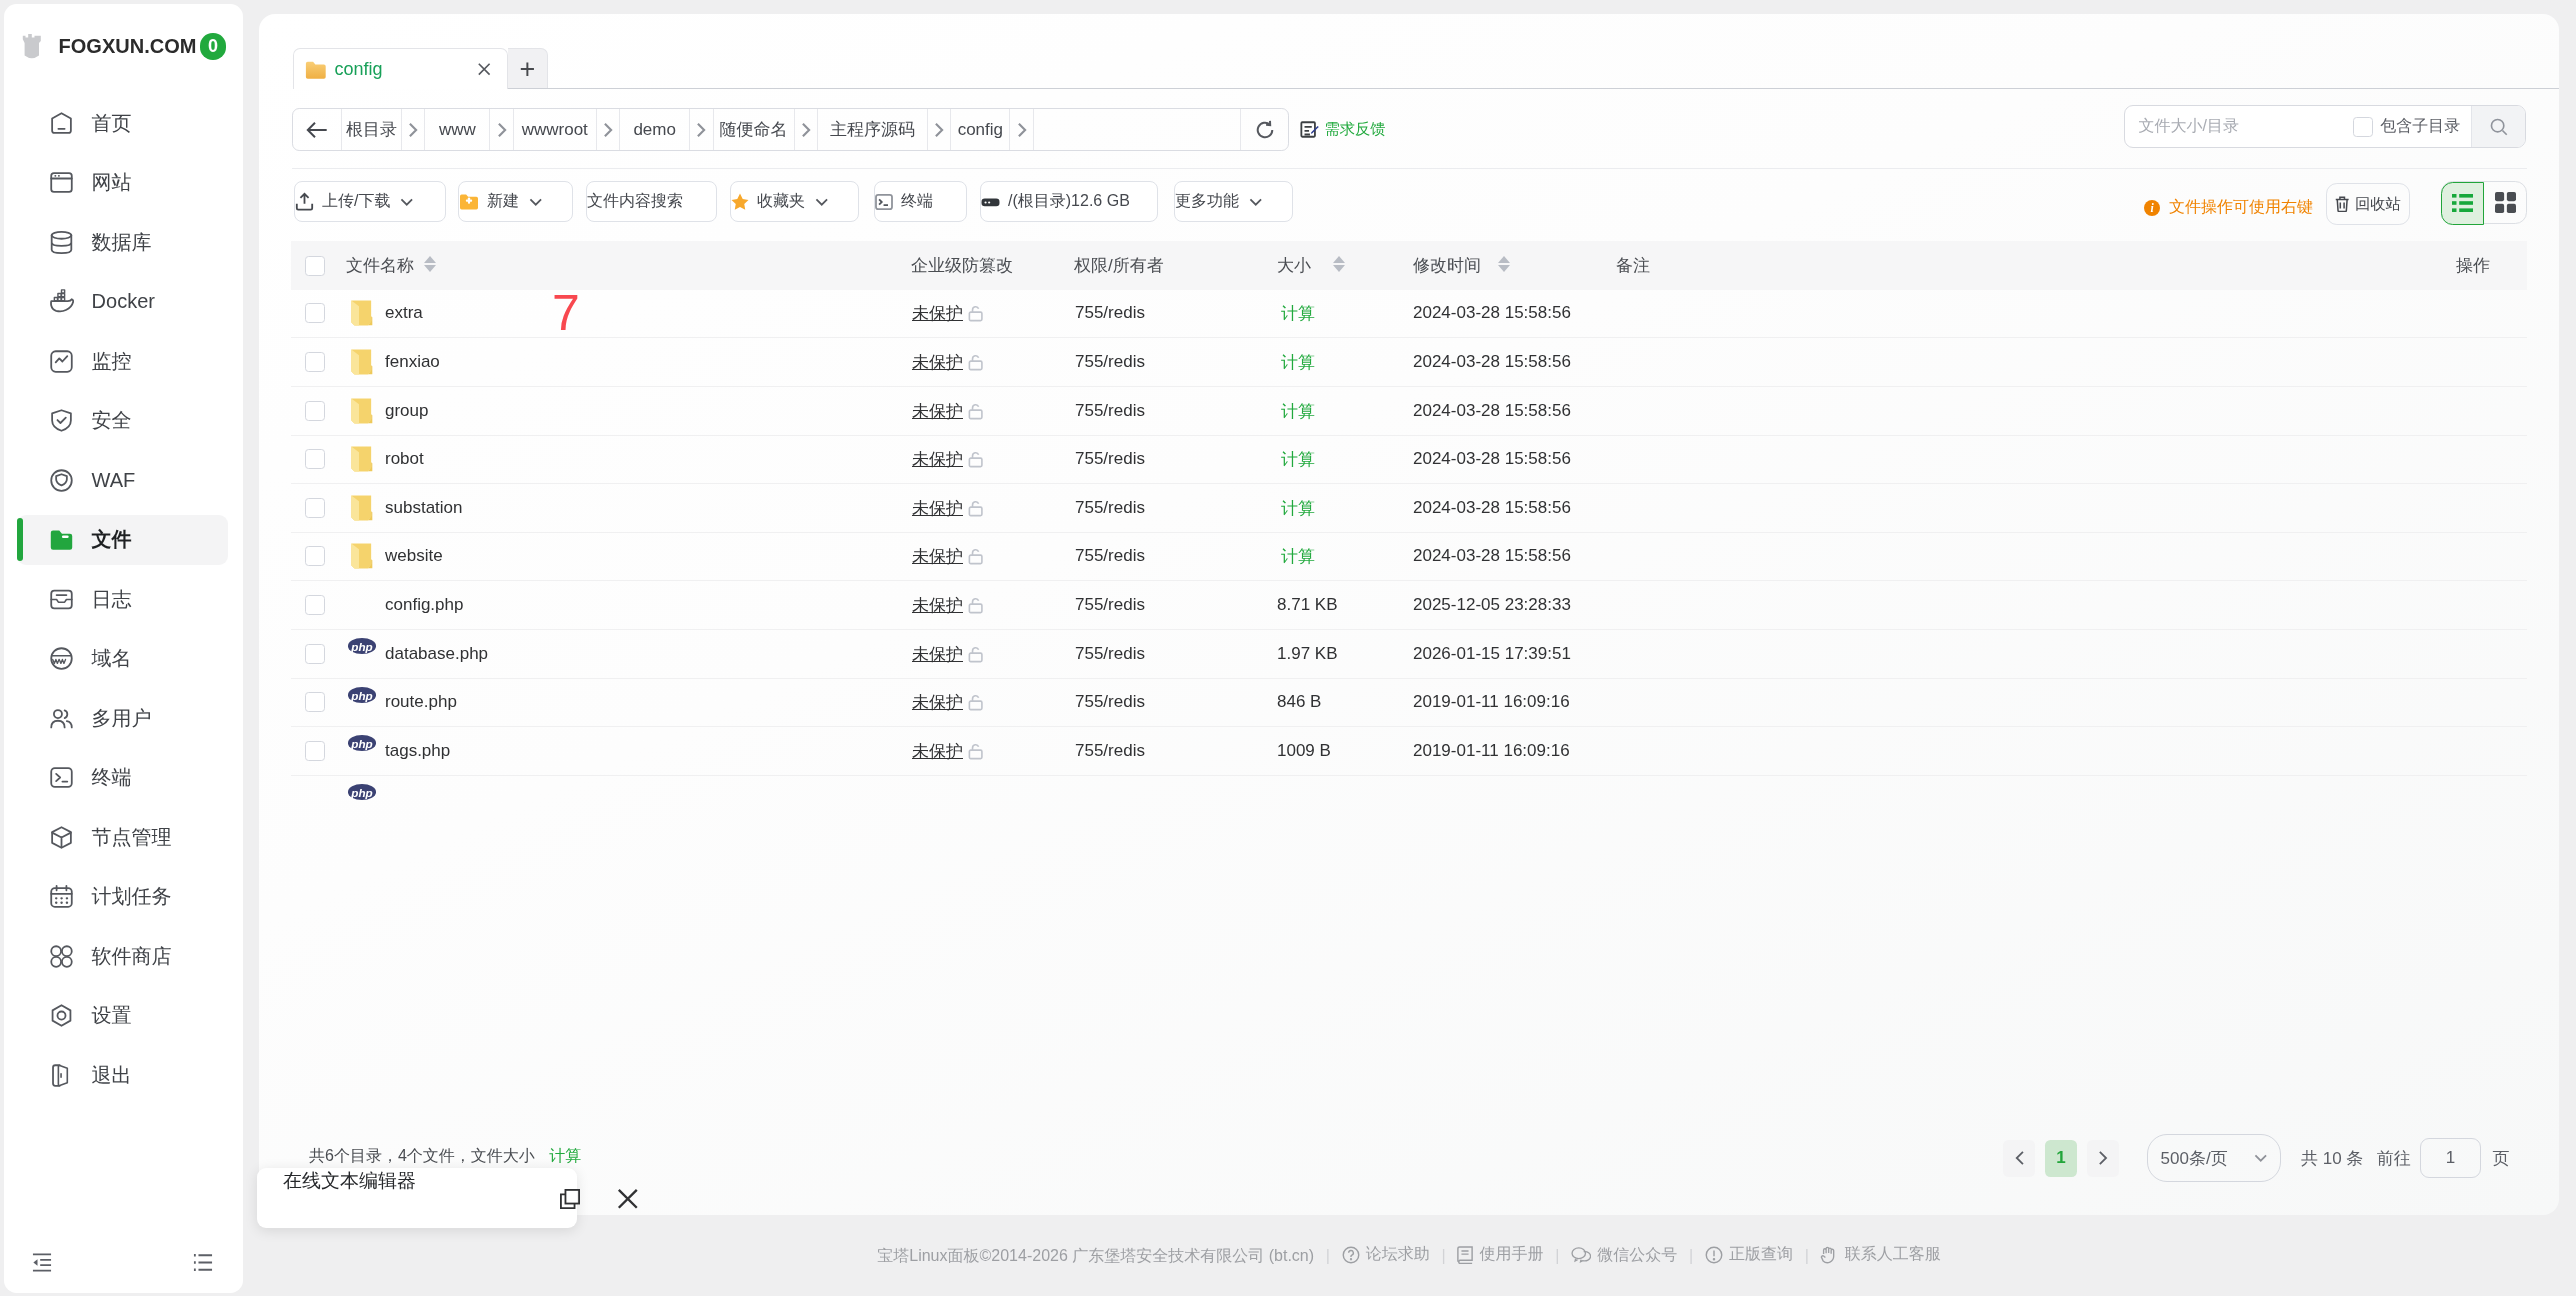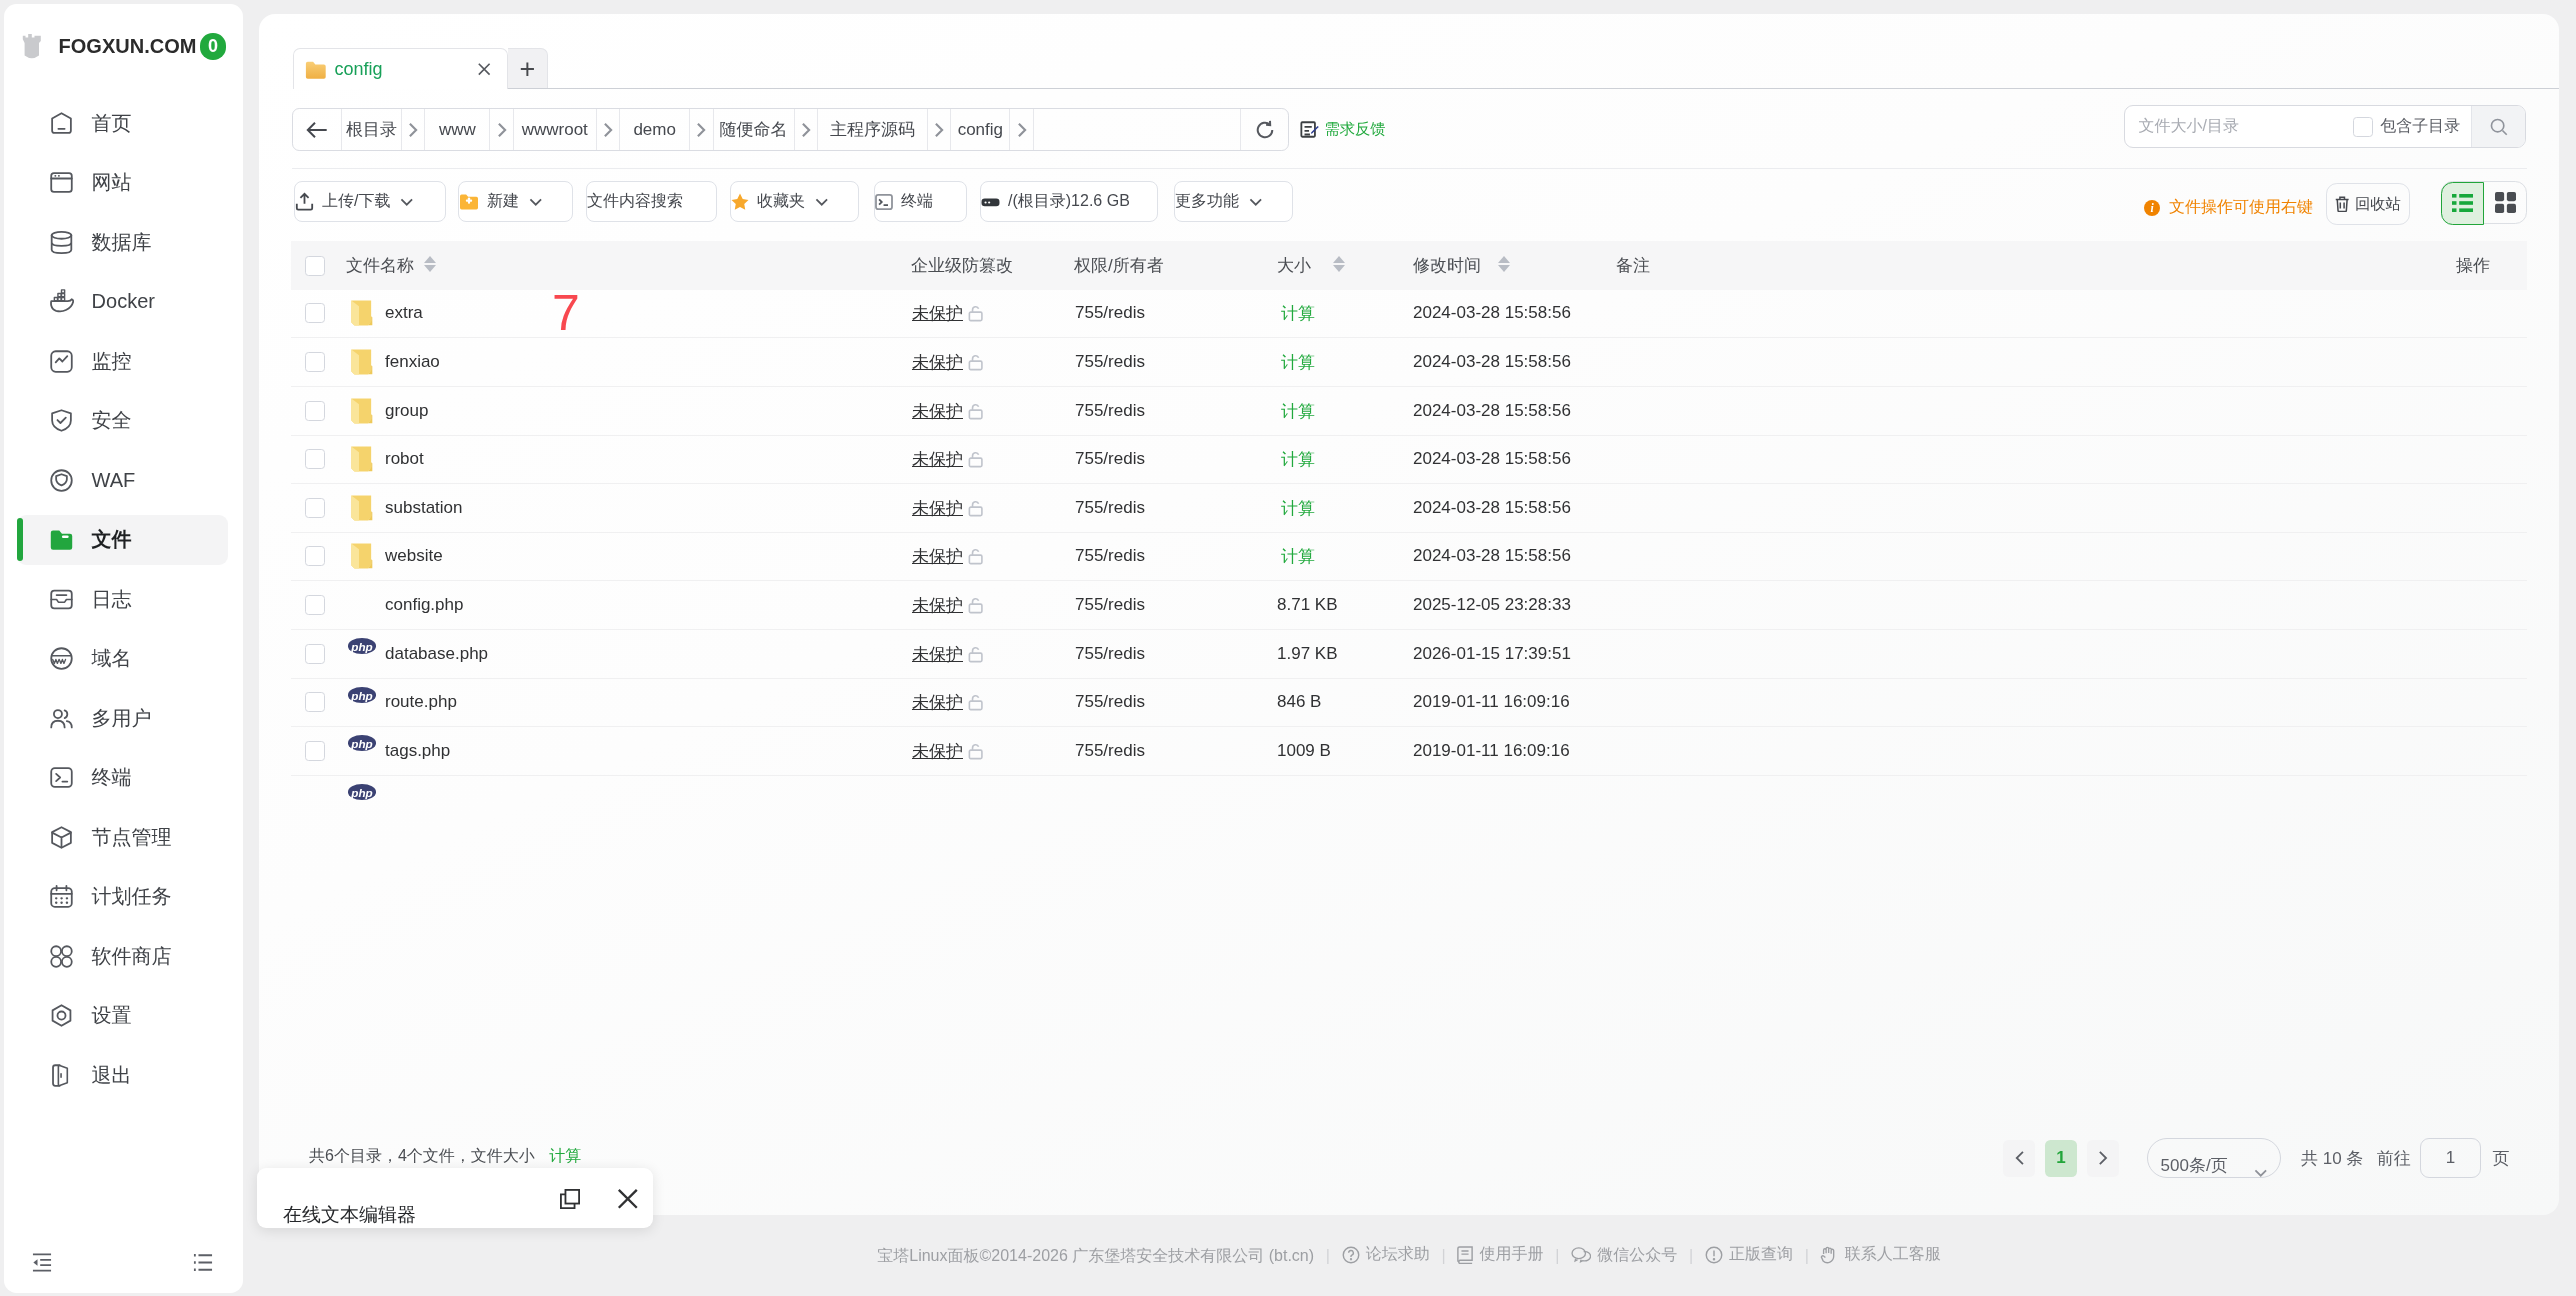--- a/index.html
+++ b/index.html
@@ -66,24 +66,24 @@
 .c-time{position:absolute;left:1122px;}
 .ficon{position:absolute;left:59px;top:10px;}
 .pbadge{position:absolute;left:57px;top:17px;width:28px;height:15.3px;background:#3b4273;border-radius:50%;color:#fff;font-size:11.7px;font-style:italic;font-weight:bold;display:flex;align-items:center;justify-content:center;letter-spacing:0;margin-top:40px;}
 #red7{position:absolute;left:293px;top:274px;color:#f8484f;font-size:50px;line-height:50px;}
 
 #summary{position:absolute;left:50px;top:1132px;font-size:16px;color:#4a4d52;}
 #summary b{color:#21a93d;font-weight:normal;margin-left:14.4px;}
 #pager{position:absolute;left:1744px;top:1125px;height:38px;display:flex;align-items:center;font-size:17px;color:#5c5f66;}
 .pbtn{width:32px;height:37px;background:#f4f4f5;border-radius:5.4px;display:flex;align-items:center;justify-content:center;}
 .pcur{width:32px;height:37px;background:#cde7cf;color:#21a53a;font-weight:bold;border-radius:5.4px;display:flex;align-items:center;justify-content:center;}
-#psel{width:134px;height:40px;border:0.9px solid #d4d7de;border-radius:20px;display:flex;align-items:flex-end;padding:0 12.6px;color:#5c5f66;}
+#psel{width:134px;height:48px;border:0.9px solid #d4d7de;border-radius:20px;display:flex;align-items:center;padding:0 12.6px;color:#5c5f66;}
 #pinput{width:61px;height:40px;border:0.9px solid #d4d7de;border-radius:9px;display:flex;align-items:center;justify-content:center;}
 
-#fpanel{position:absolute;left:257px;top:1168px;width:396px;height:60px;background:#fff;border-radius:9px;box-shadow:0 2.7px 12.6px rgba(0,0,0,0.10);display:flex;align-items:flex-end;z-index:5;}
+#fpanel{position:absolute;left:257px;top:1168px;width:320px;height:60px;background:#fff;border-radius:9px;box-shadow:0 2.7px 12.6px rgba(0,0,0,0.10);display:flex;align-items:flex-start;z-index:5;}
 #fpanel .ft{font-size:19px;color:#26282b;margin-left:26px;}
 
 #footer{position:absolute;left:259px;top:1244px;width:2300px;text-align:center;font-size:16px;color:#9d9fa3;}
 #footer .sep{margin:0 7.2px;color:#d2d3d6;}
 #footer .fi{display:inline-flex;align-items:center;gap:6.3px;vertical-align:-2.7px;}
 </style>
 </head>
 <body>
 <div id="sidebar">
   <div id="logo">

